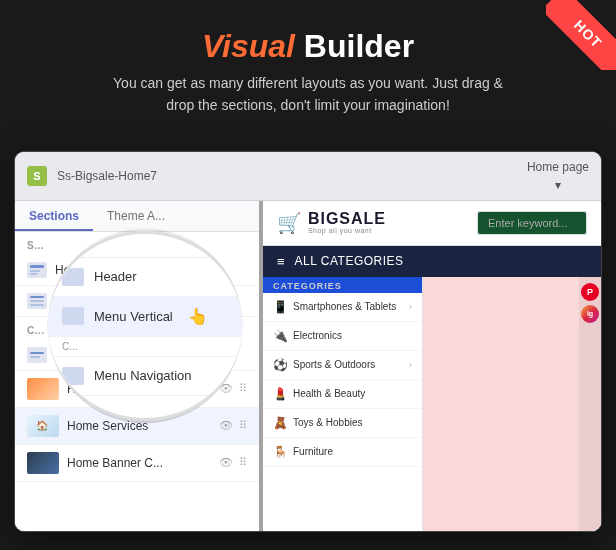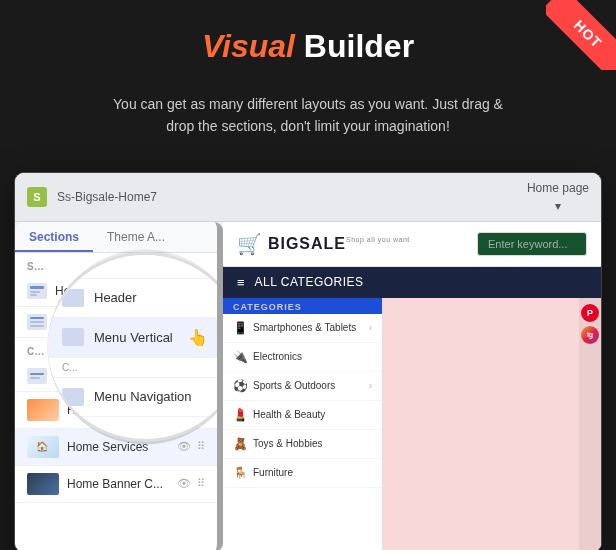--- a/index.html
+++ b/index.html
@@ -38,21 +38,21 @@
       top: 18px;
       right: -22px;
       transform: rotate(45deg);
       letter-spacing: 1px;
     }
 
     .main-title {
       font-size: 32px;
       font-weight: 800;
       color: white;
-      margin-bottom: 28px;
+      margin-bottom: 7px;
     }
     .main-title .visual {
       color: #ff6b35;
       font-style: italic;
     }
 
     .subtitle {
       color: #cccccc;
       font-size: 14px;
       line-height: 1.6;
@@ -108,27 +108,26 @@
       flex-direction: column;
     }
 
     .browser-content {
       display: flex;
       height: 330px;
     }
 
     
     .left-sidebar {
-      width: 208px;
+      width: 248px;
       background: white;
-      border-right: 6px solid #a3a3a3;
+      border-right: 4px solid #a3a3a3;
       flex-shrink: 0;
       overflow: hidden;
       position: relative;
-      border-radius: 9px;
     }
 
     .sidebar-tabs {
       display: flex;
       border-bottom: 1px solid #e0e0e0;
       background: #f8f9fa;
     }
 
     .sidebar-tab {
       padding: 8px 14px;
@@ -261,21 +260,21 @@
       display: flex;
       align-items: center;
       gap: 6px;
     }
     .logo-icon {
       color: #ff6b35;
       font-size: 20px;
     }
     .logo-text {
       display: flex;
-      flex-direction: row;
+      flex-direction: column;
       line-height: 1;
     }
     .logo-main {
       font-size: 16px;
       font-weight: 800;
       color: #1a1a2e;
       letter-spacing: 1px;
     }
     .logo-sub {
       font-size: 7px;

